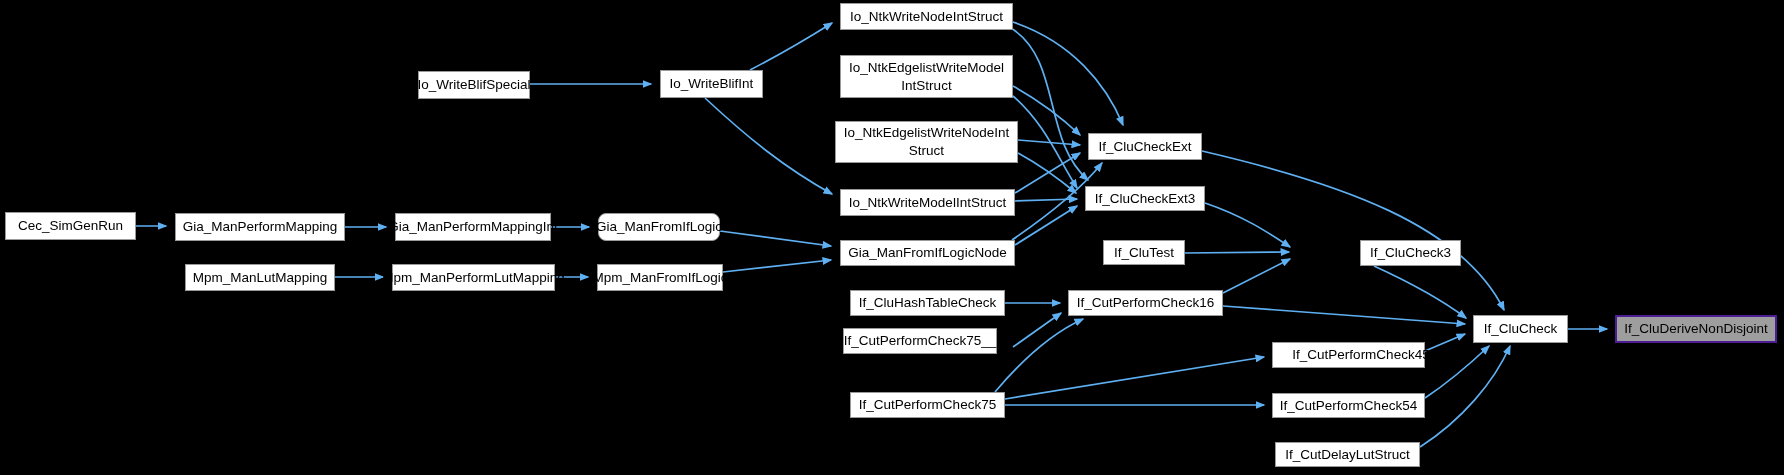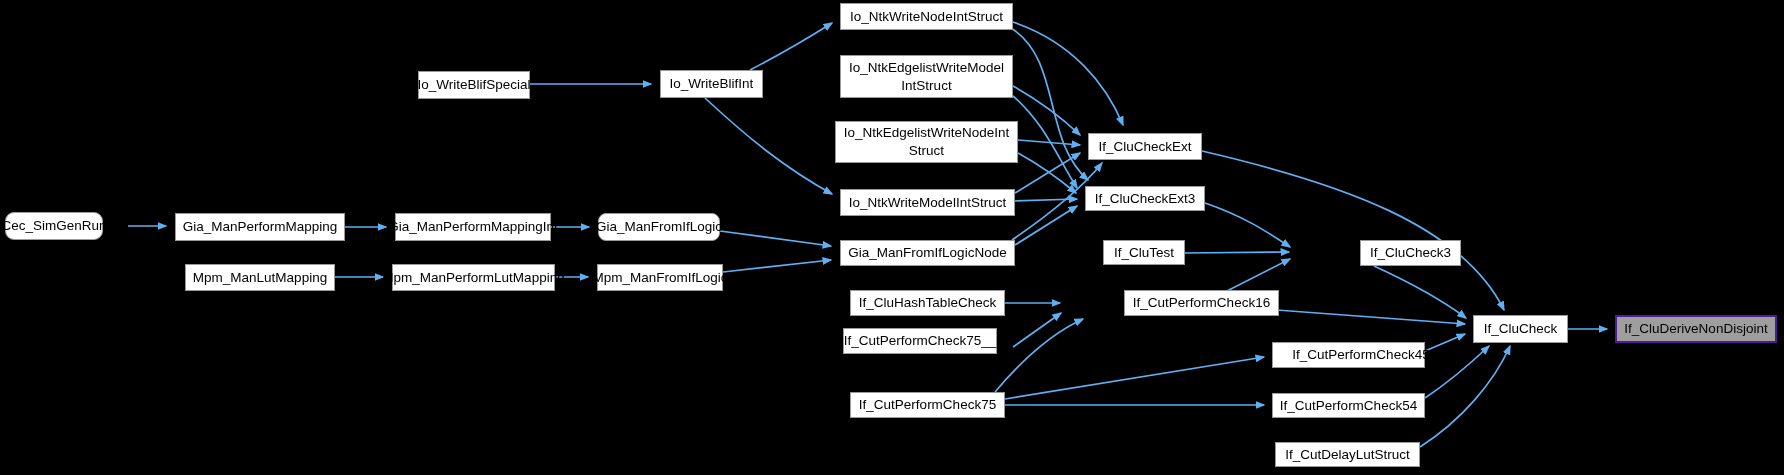--- a/index.html
+++ b/index.html
@@ -55,21 +55,21 @@
         <path d="M995,392 C1022,360 1050,334 1083,319" class="edge" marker-end="url(#arrow)"></path>
         <path d="M1005,399 L1264,357" class="edge" marker-end="url(#arrow)"></path>
         <path d="M1005,405 L1264,405" class="edge" marker-end="url(#arrow)"></path>
         <path d="M1425,351 L1465,334" class="edge" marker-end="url(#arrow)"></path>
         <path d="M1425,398 C1452,380 1472,362 1489,346" class="edge" marker-end="url(#arrow)"></path>
         <path d="M1420,447 C1462,420 1494,382 1510,346" class="edge" marker-end="url(#arrow)"></path>
         <path d="M1568,329 L1607,329" class="edge" marker-end="url(#arrow)"></path>
       </g>
   </svg>
   <div id="node-layer">
-      <div class="node" style="left: 5px; top: 212px; width: 98px; height: 28px; border-radius: 9px;">
+      <div class="node" style="left: 5px; top: 212px; width: 131px; height: 28px;">
         <span>Cec_SimGenRun</span>
       </div>
       <div class="node" style="left: 175px; top: 213px; width: 170px; height: 28px;">
         <span>Gia_ManPerformMapping</span>
       </div>
       <div class="node" style="left: 185px; top: 264px; width: 150px; height: 27px;">
         <span>Mpm_ManLutMapping</span>
       </div>
       <div class="node" style="left: 395px; top: 213px; width: 156px; height: 28px;">
         <span>Gia_ManPerformMappingInt</span>
@@ -117,21 +117,21 @@
       </div>
       <div class="node" style="left: 1088px; top: 133px; width: 114px; height: 27px;">
         <span>If_CluCheckExt</span>
       </div>
       <div class="node" style="left: 1085px; top: 186px; width: 120px; height: 25px;">
         <span>If_CluCheckExt3</span>
       </div>
       <div class="node" style="left: 1103px; top: 240px; width: 82px; height: 25px;">
         <span>If_CluTest</span>
       </div>
-      <div class="node" style="left: 1124px; top: 290px; width: 155px; height: 26px;">
+      <div class="node" style="left: 1068px; top: 290px; width: 155px; height: 26px;">
         <span>If_CutPerformCheck16</span>
       </div>
       <div class="node" style="left: 1360px; top: 240px; width: 101px; height: 26px;">
         <span>If_CluCheck3</span>
       </div>
       <div class="node" style="left: 1272px; top: 342px; width: 153px; height: 26px; padding-left: 25px;">
         <span>If_CutPerformCheck45</span>
       </div>
       <div class="node" style="left: 1272px; top: 393px; width: 153px; height: 25px;">
         <span>If_CutPerformCheck54</span>

